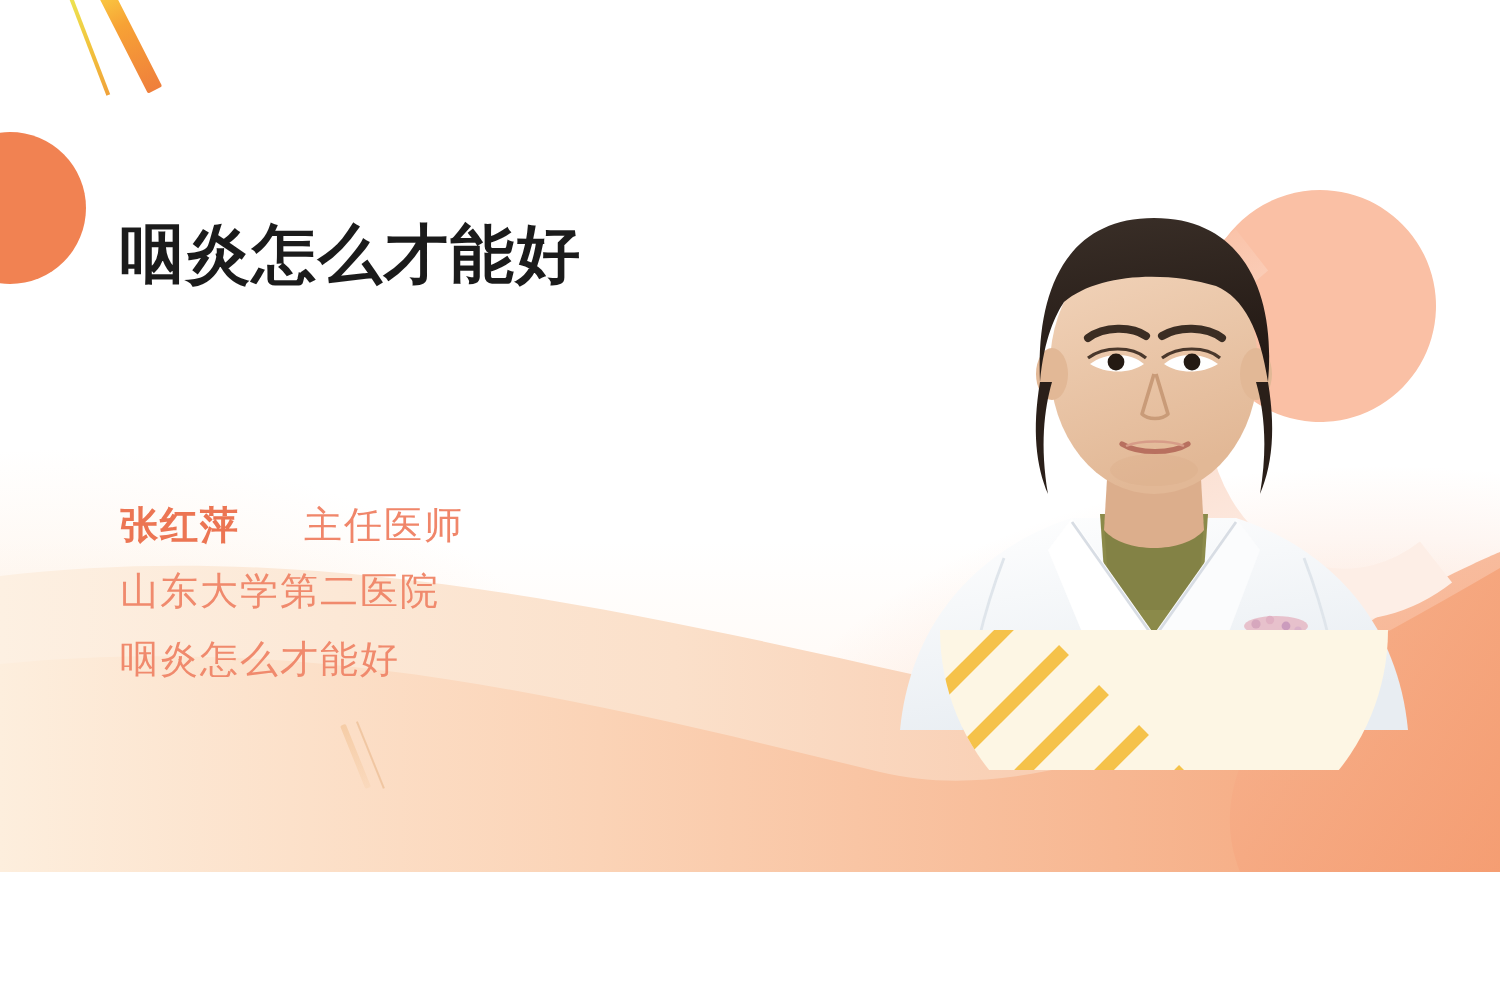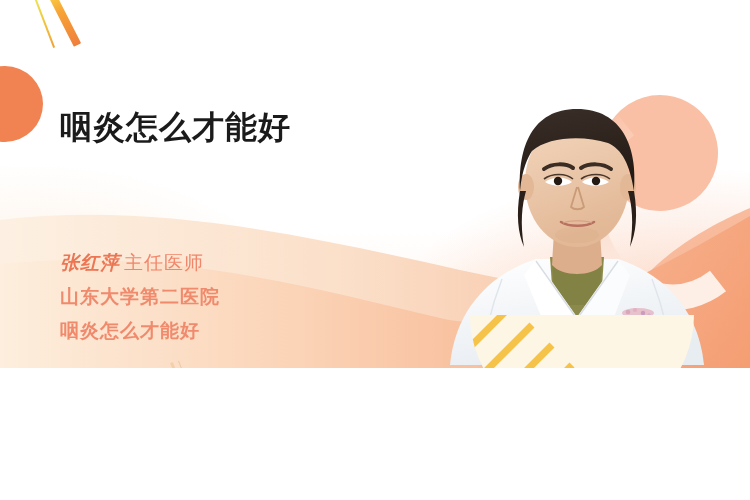--- a/index.html
+++ b/index.html
@@ -3,21 +3,21 @@
 <meta charset="utf-8">
 <style>
   html, body {
     margin: 0;
     padding: 0;
     background: #ffffff;
   }
   #card {
     position: relative;
     width: 750px;
-    height: 368px;
+    height: 436px;
     overflow: hidden;
     background: #ffffff;
     font-family: "Liberation Sans", "DejaVu Sans", sans-serif;
   }
 
   
   .bg-wash {
     position: absolute;
     inset: 0;
     background:
@@ -121,33 +121,32 @@
   }
   .credit {
     margin-top: 104px;
     white-space: nowrap;
   }
   .doc-name {
     font-size: 19px;
     font-weight: 700;
     color: #ec7553;
     letter-spacing: 1px;
-    font-style: italic;
   }
   .doc-title {
     font-size: 19px;
     font-weight: 400;
     color: #f0866a;
     letter-spacing: 1px;
-    margin-left: 4px;
+    margin-left: 32px;
     text-align: right;
   }
   .doc-org {
     font-size: 19px;
-    font-weight: 700;
+    font-weight: 400;
     color: #f08a6d;
     letter-spacing: 1px;
     line-height: 1.36;
     margin-top: 8px;
     white-space: nowrap;
   }
 </style>
 </head>
 <body>
 

